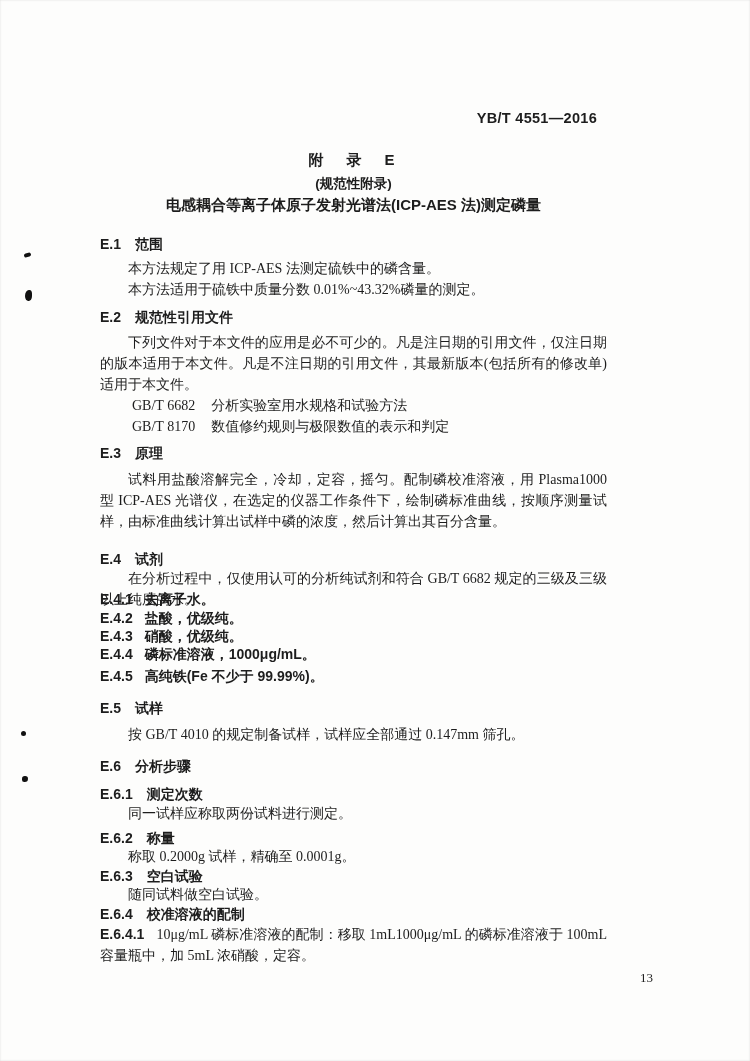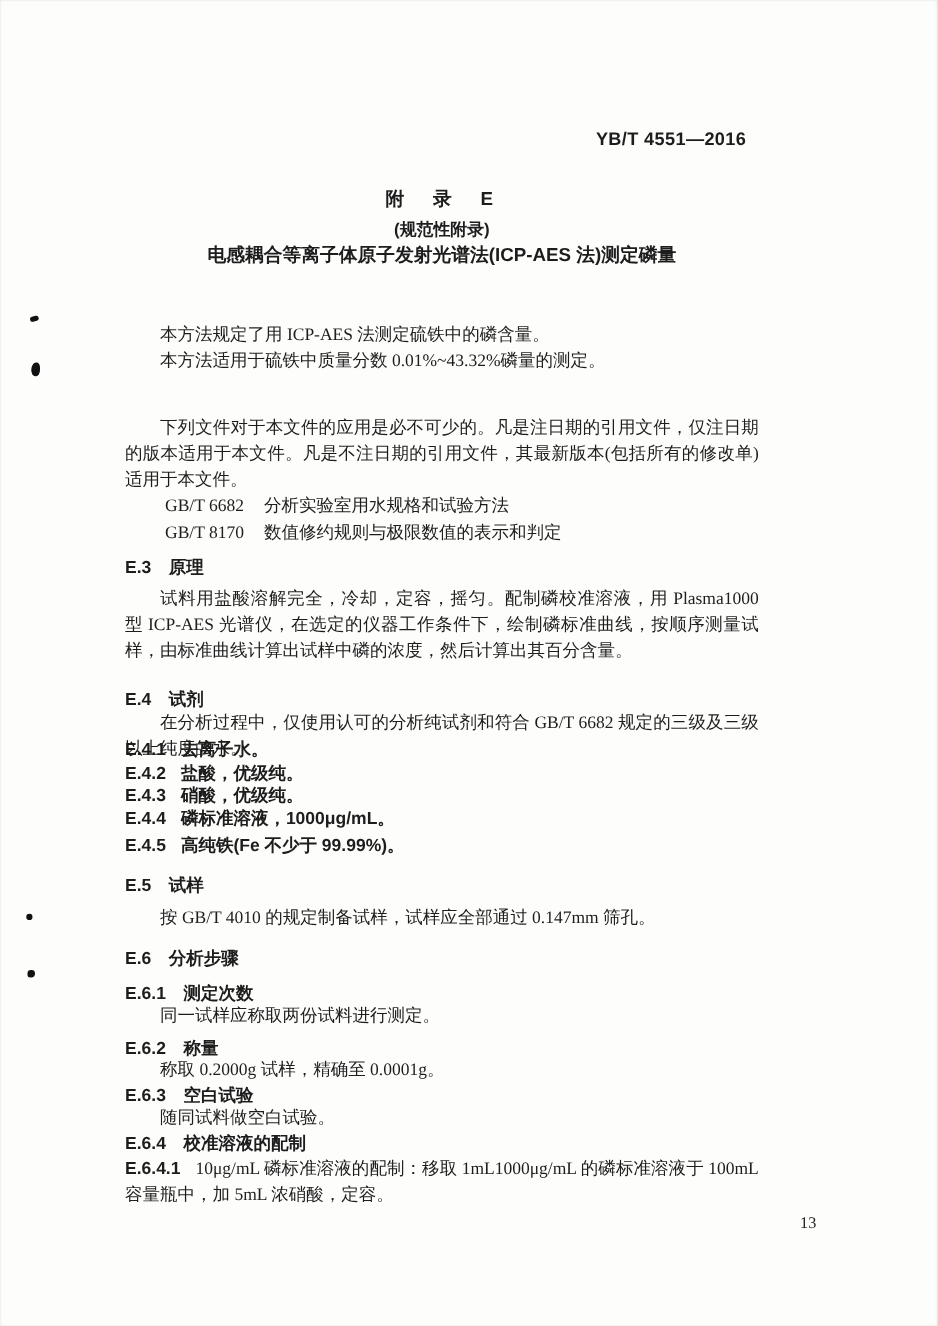--- a/index.html
+++ b/index.html
@@ -11,21 +11,21 @@
     color:#1d1d1d;
     font-family:"Liberation Serif","DejaVu Serif",serif;
     font-size:14px;
     line-height:21px;
     overflow:hidden;
     box-shadow:inset 0 0 2px rgba(0,0,0,.15);
   }
   .abs{position:absolute;}
   .col{left:100px;width:507px;}
   .doccode{
-    top:102px;right:153px;
+    top:108px;right:153px;
     font-family:"Liberation Sans","DejaVu Sans",sans-serif;
     font-weight:700;font-size:14.5px;letter-spacing:.3px;
   }
   .center{text-align:center;}
   .hsans{font-family:"Liberation Sans","DejaVu Sans",sans-serif;font-weight:700;}
   .apx-title{top:149px;font-size:15px;letter-spacing:4px;}
   .apx-sub{top:173px;font-size:13.5px;}
   .apx-head{top:194px;font-size:15px;}
   .clause{font-family:"Liberation Sans","DejaVu Sans",sans-serif;font-weight:700;font-size:14px;}
   .clause .no{margin-right:14px;}
@@ -50,23 +50,29 @@
   <div class="speck speck2"></div>
   <div class="speck speck3"></div>
   <div class="speck speck4"></div>
 
   <div class="abs doccode">YB/T 4551—2016</div>
 
   <div class="abs col center hsans apx-title">附　录　E</div>
   <div class="abs col center hsans apx-head">电感耦合等离子体原子发射光谱法(ICP-AES 法)测定磷量</div>
   <div class="abs col center hsans apx-sub">(规范性附录)</div>
 
+  <div class="abs col clause" style="top:234px">
+    <span class="no">E.1</span><span>范围</span>
+  </div>
   <div class="abs col body-ind" style="top:258px">本方法规定了用 ICP-AES 法测定硫铁中的磷含量。</div>
   <div class="abs col body-ind" style="top:279px">本方法适用于硫铁中质量分数 0.01%~43.32%磷量的测定。</div>
 
+  <div class="abs col clause" style="top:307px">
+    <span class="no">E.2</span><span>规范性引用文件</span>
+  </div>
   <div class="abs col body-ind" style="top:332px">下列文件对于本文件的应用是必不可少的。凡是注日期的引用文件，仅注日期的版本适用于本文件。凡是不注日期的引用文件，其最新版本(包括所有的修改单)适用于本文件。</div>
   <div class="abs col ref" style="top:395px">
     <span class="code">GB/T 6682</span><span>分析实验室用水规格和试验方法</span>
   </div>
   <div class="abs col ref" style="top:416px">
     <span class="code">GB/T 8170</span><span>数值修约规则与极限数值的表示和判定</span>
   </div>
 
   <div class="abs col clause" style="top:443px">
     <span class="no">E.3</span><span>原理</span>

